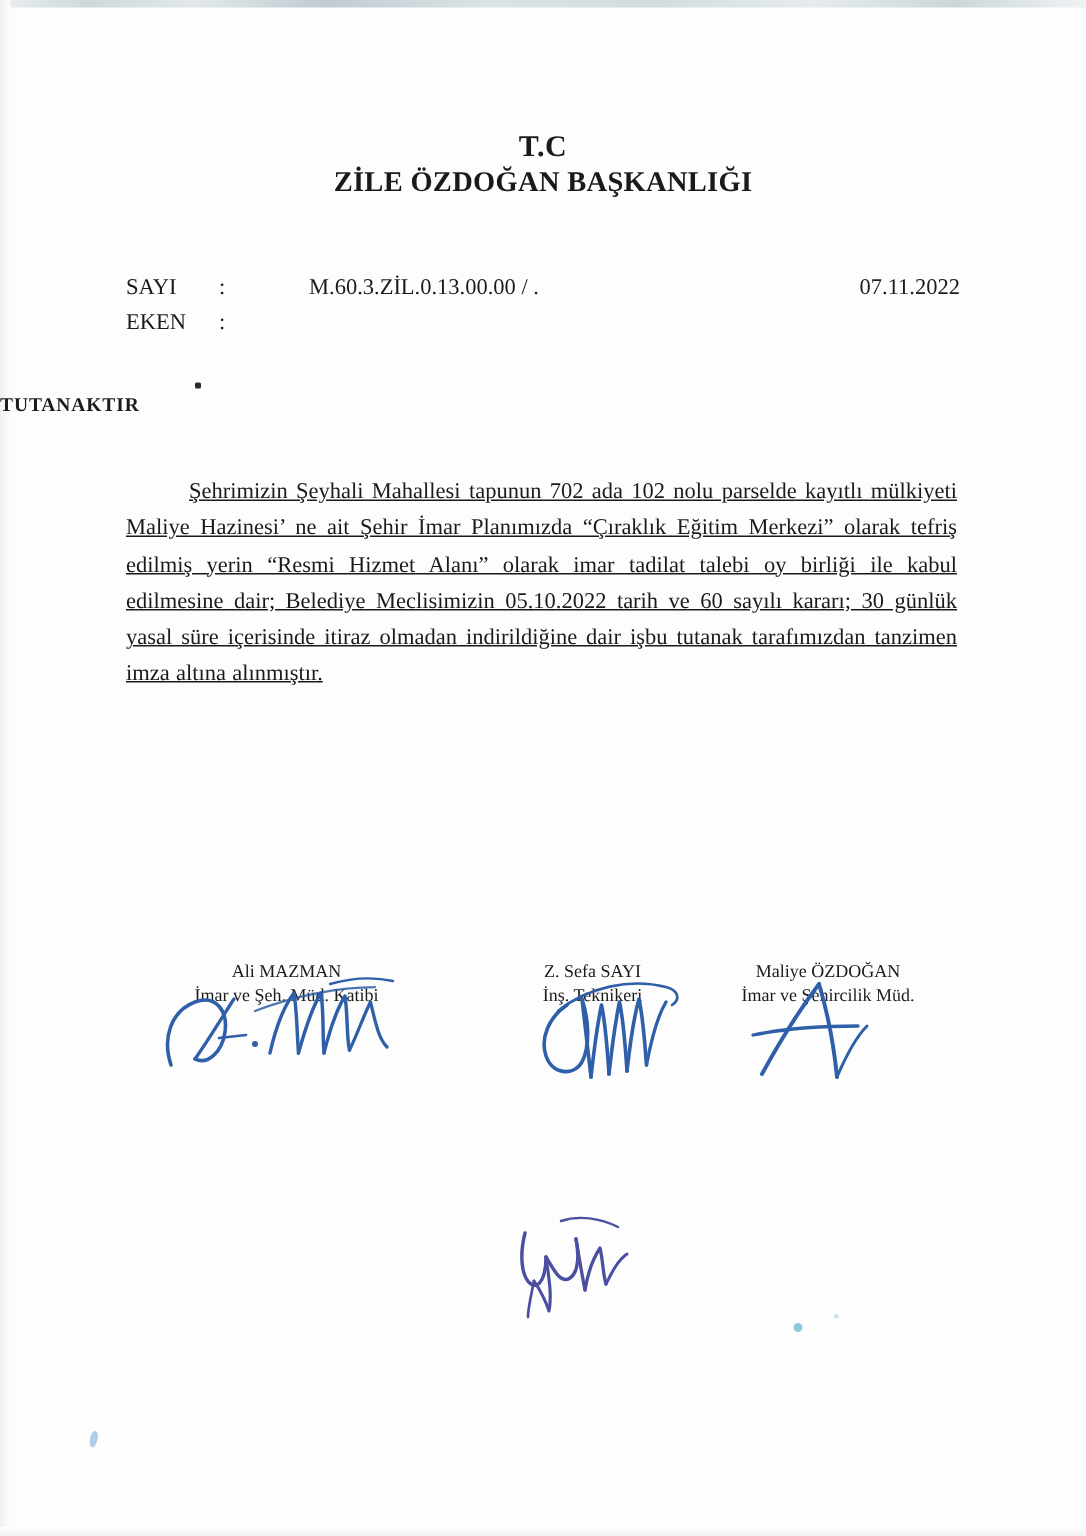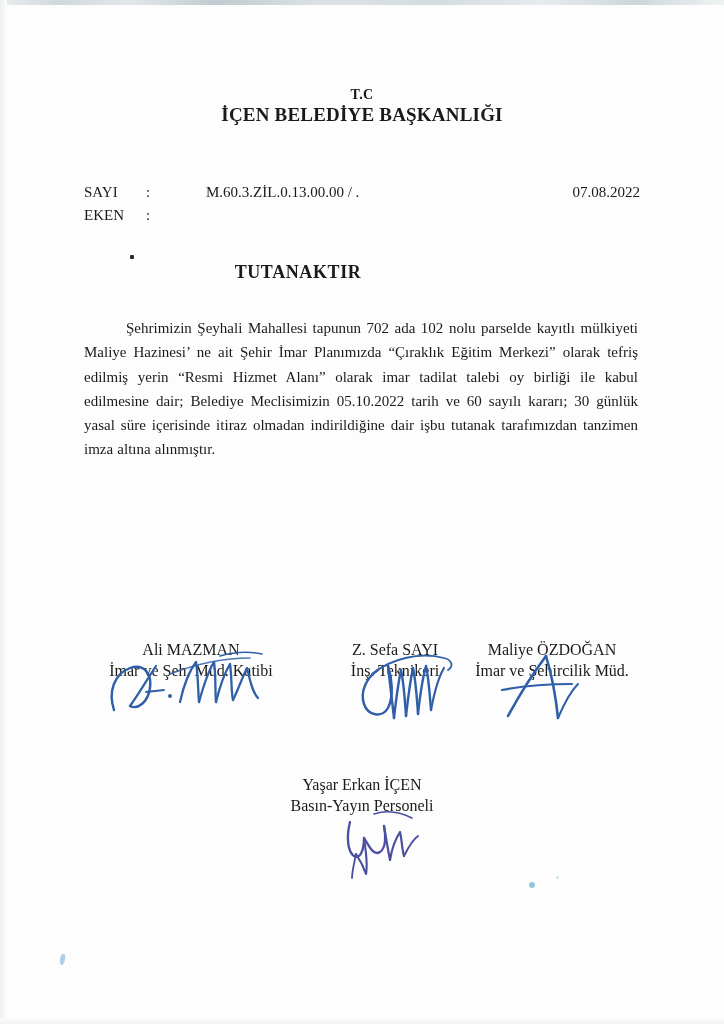--- a/index.html
+++ b/index.html
@@ -45,21 +45,21 @@
   .letterhead {
     position: absolute;
     top: 86px;
     left: 0;
     width: 724px;
     text-align: center;
     line-height: 1.22;
   }
   .lh-tc {
     font-weight: bold;
-    font-size: 14px;
+    font-size: 20px;
     letter-spacing: .3px;
   }
   .lh-main {
     font-weight: bold;
     font-size: 19px;
     letter-spacing: .2px;
   }
   .lh-sub {
     font-weight: bold;
     font-size: 15.5px;
@@ -92,49 +92,49 @@
     height: 4px;
     background: #2b2b2b;
     border-radius: 1px;
   }
 
   .doc-title {
     position: absolute;
     top: 262px;
     left: 0;
     width: 596px;
-    text-align: center;
-    font-weight: bold;
-    font-size: 18px;
+    font-weight: bold;
+    font-size: 13px;
     letter-spacing: .6px;
   }
 
   .body-text {
     position: absolute;
     top: 316px;
     left: 84px;
     width: 554px;
     font-size: 15px;
     line-height: 1.62;
     text-align: justify;
     text-indent: 42px;
     word-spacing: .4px;
+    text-decoration: underline;
   }
 
   .sig-row {
     position: absolute;
     top: 640px;
     left: 0;
     width: 724px;
     height: 110px;
   }
   .sig-block {
     position: absolute;
     text-align: center;
-    font-size: 16px;
+    font-size: 12px;
     line-height: 1.3;
     white-space: nowrap;
   }
   .sig-name { display: block; }
   .sig-title { display: block; }
 
   .sig-1 { left: 96px;  top: 0; width: 190px; }
   .sig-2 { left: 320px; top: 0; width: 150px; }
   .sig-3 { left: 452px; top: 0; width: 200px; }
   .sig-4 { left: 262px; top: 135px; width: 200px; }
@@ -172,29 +172,29 @@
 <body>
 
 <div class="page">
 
   <div class="scan-top-band"></div>
   <div class="scan-left-edge"></div>
   <div class="scan-bottom-edge"></div>
 
   <div class="letterhead">
     <div class="lh-tc">T.C</div>
-    <div class="lh-main">İÇEN BELEDİYE BAŞKANLIĞI</div>
+    <div class="lh-main">ZİLE ÖZDOĞAN BAŞKANLIĞI</div>
   </div>
 
   <div class="meta">
     <div class="meta-row">
       <span class="meta-label">SAYI</span>
       <span class="meta-colon">:</span>
       <span class="meta-value">M.60.3.ZİL.0.13.00.00 /  .</span>
-      <span class="meta-date">07.08.2022</span>
+      <span class="meta-date">07.11.2022</span>
     </div>
     <div class="meta-row">
       <span class="meta-label">EKEN</span>
       <span class="meta-colon">:</span>
     </div>
   </div>
 
   <div class="stray-dot"></div>
 
   <div class="doc-title">TUTANAKTIR</div>
@@ -211,24 +211,20 @@
     <div class="sig-block sig-2">
       <span class="sig-name">Z. Sefa SAYI</span>
       <span class="sig-title">İnş. Teknikeri</span>
     </div>
 
     <div class="sig-block sig-3">
       <span class="sig-name">Maliye ÖZDOĞAN</span>
       <span class="sig-title">İmar ve Şehircilik Müd.</span>
     </div>
 
-    <div class="sig-block sig-4">
-      <span class="sig-name">Yaşar Erkan İÇEN</span>
-      <span class="sig-title">Basın-Yayın Personeli</span>
-    </div>
   </div>
 
   <svg class="ink" style="left:100px; top:648px;" width="175" height="80" viewBox="0 0 175 80">
     <g fill="none" stroke="#2f5fa8" stroke-linecap="round" stroke-linejoin="round">
       <path d="M14,62 C8,44 14,26 30,20 C44,15 52,26 50,40 C48,54 38,62 30,58" stroke-width="2.4"></path>
       <path d="M30,58 C40,44 48,30 56,18" stroke-width="2.2"></path>
       <path d="M46,44 L64,42" stroke-width="1.8"></path>
       <circle cx="70" cy="48" r="2" fill="#2f5fa8" stroke="none"></circle>
       <path d="M80,54 C84,36 90,22 96,14 C98,26 98,42 99,54" stroke-width="2.3"></path>
       <path d="M99,54 C104,36 109,22 114,14 C116,28 115,44 116,54" stroke-width="2.3"></path>

